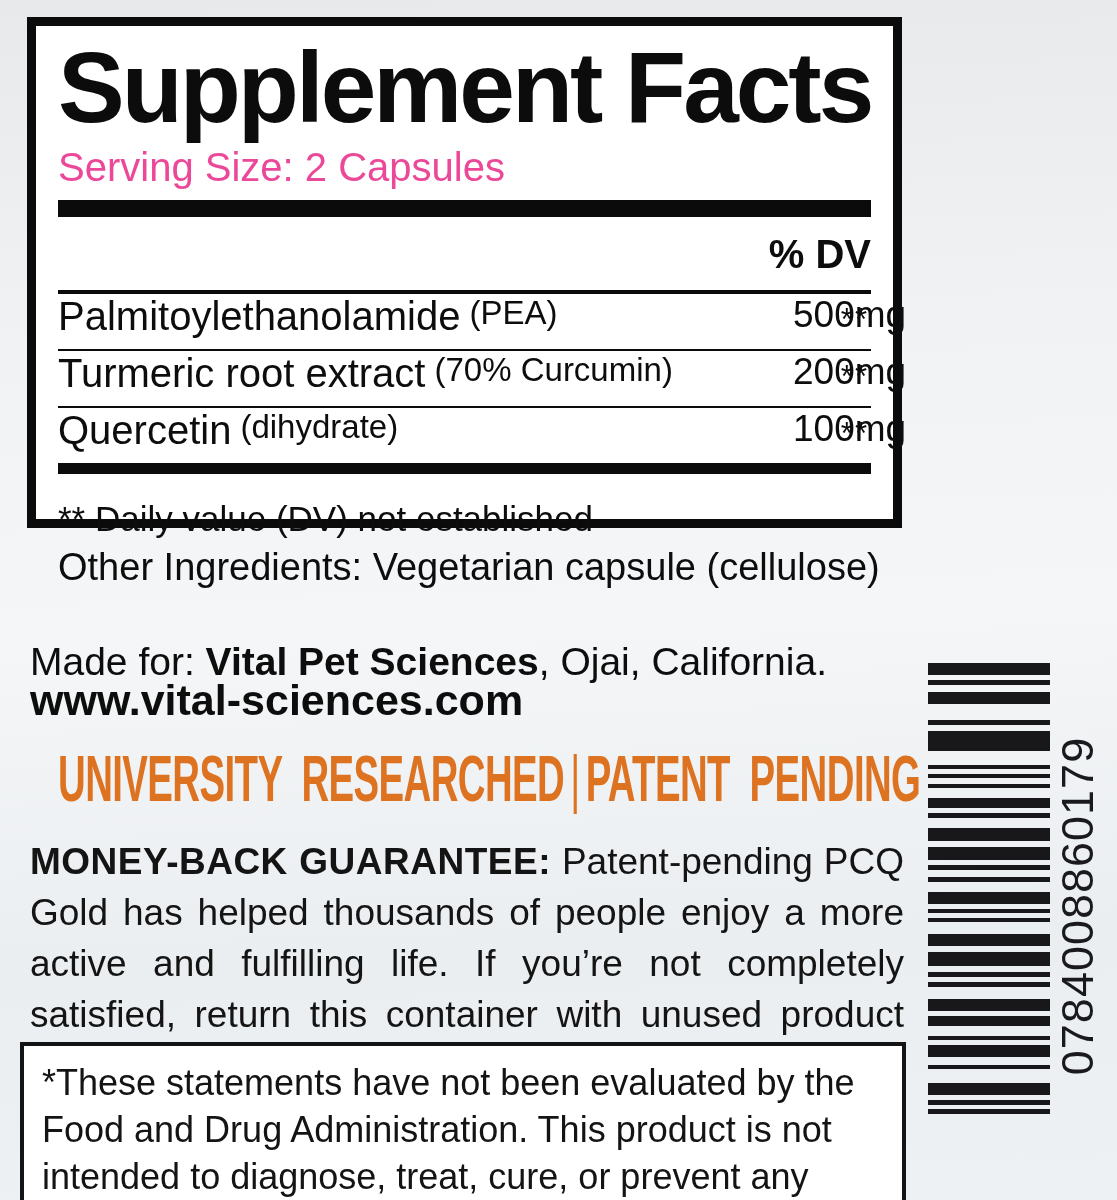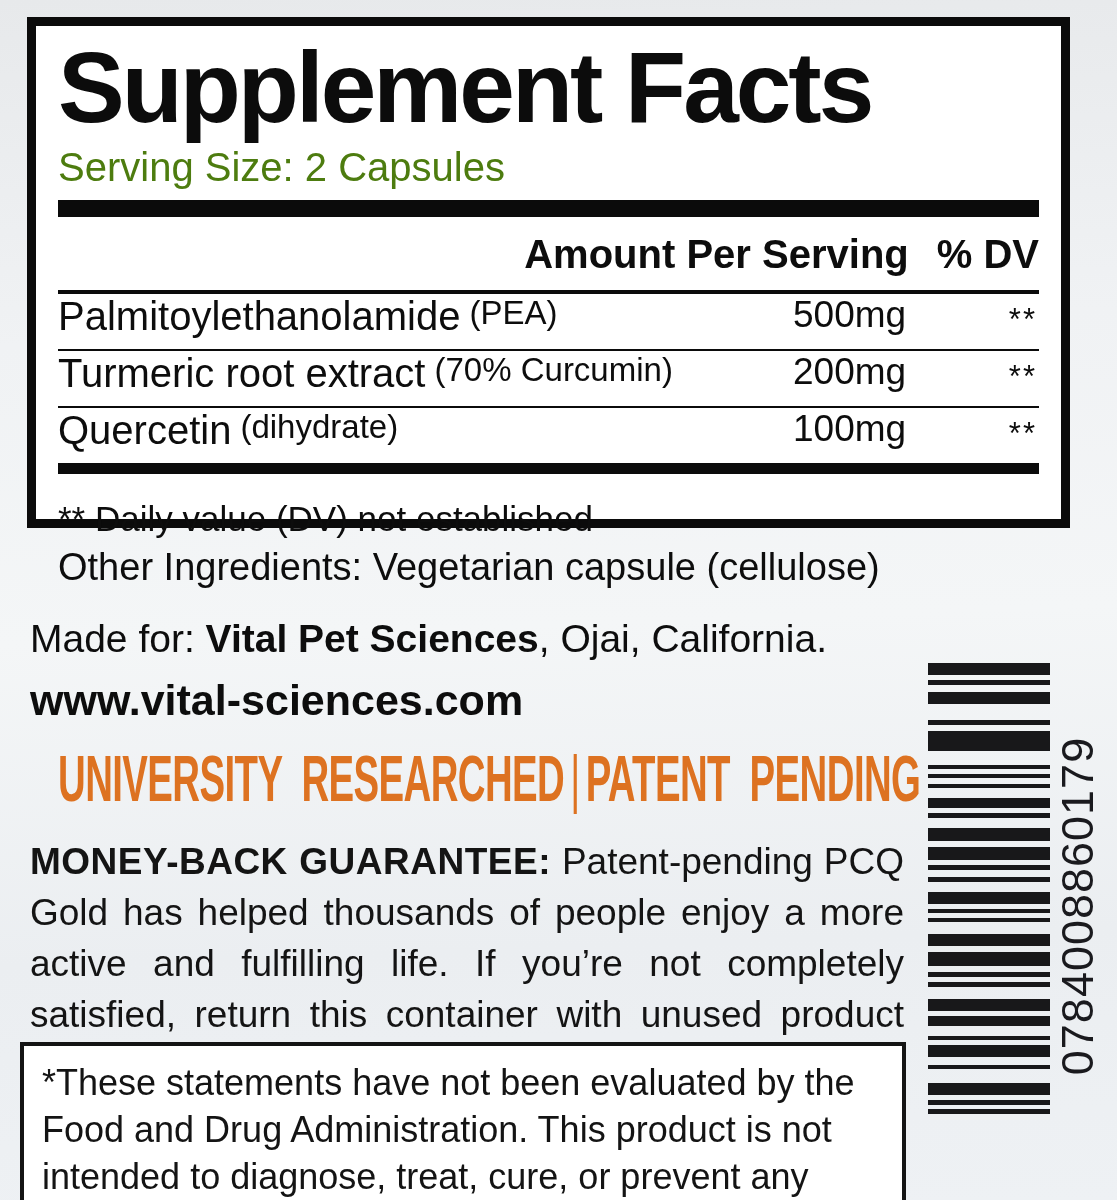--- a/index.html
+++ b/index.html
@@ -10,28 +10,28 @@
     background:#eef1f4;
     overflow:hidden;
   }
   .page {
     position:relative; width:1117px; height:1200px;
     background: linear-gradient(178deg, #e7e9eb 0%, #f0f2f4 28%, #f4f6f7 52%, #ebeef1 78%, #eef1f4 100%);
   }
 
   
   .facts-box {
-    position:absolute; left:27px; top:17px; width:1043px; height:511px;
+    position:absolute; left:27px; top:17px; width:875px; height:511px;
     background:#ffffff; border:9px solid #0b0b0b; padding:0 22px;
   }
   .facts-title {
     margin-top:14px; font-size:100px; line-height:0.95; font-weight:bold;
     letter-spacing:-3px; white-space:nowrap; color:#0c0c0c;
   }
-  .serving { margin-top:10px; font-size:40px; line-height:1.1; color:#4d7c0f; }
+  .serving { margin-top:10px; font-size:40px; line-height:1.1; color:#ec4899; }
   .bar-thick { height:17px; background:#0b0b0b; margin-top:11px; }
   .col-header {
     display:flex; justify-content:flex-end; align-items:baseline;
     padding:15px 0 13px 0; font-size:40px; font-weight:bold;
   }
   .col-header .dv-h { margin-left:28px; }
   .rule-heavy { border-top:4px solid #0b0b0b; }
   .row {
     position:relative; height:57px; display:flex; align-items:flex-start;
     border-bottom:2px solid #0b0b0b;
@@ -39,21 +39,21 @@
   .row:last-of-type { border-bottom:none; }
   .row .name { font-size:40px; white-space:nowrap; }
   .row .detail { font-size:33px; margin-left:9px; white-space:nowrap; }
   .row .amt { position:absolute; left:718px; font-size:37px;margin-left:17px; }
   .row .dv { position:absolute; right:2px; top:8px; font-size:31px; letter-spacing:2px; }
   .bar-mid { height:9px; background:#0b0b0b; }
   .footnote { font-size:35px; padding-top:25px; }
 
   
   .other-ing { position:absolute; left:58px; top:546px; font-size:38px; white-space:nowrap; }
-  .made-for  { position:absolute; left:30px; top:617px; font-size:39px; white-space:nowrap; }
+  .made-for  { position:absolute; left:30px; top:640px; font-size:39px; white-space:nowrap; }
   .made-for b { font-weight:bold; }
   .website   { position:absolute; left:30px; top:676px; font-size:43px; font-weight:bold; white-space:nowrap; }
 
   .claims {
     position:absolute; left:58px; top:747px; font-size:64px; font-weight:bold;
     color:#dd7221; white-space:nowrap; letter-spacing:-1px; word-spacing:16px;
     transform:scaleX(0.60); transform-origin:left top; line-height:1;
   }
   .claims .sep { margin:0 10px; font-weight:normal; }
 
@@ -85,21 +85,20 @@
 <body>
 
 <div class="page">
 
   <section class="facts-box">
     <h1 class="facts-title">Supplement Facts</h1>
     <div class="serving">Serving Size: 2 Capsules</div>
     <div class="bar-thick"></div>
 
     <div class="col-header">
-      <span>Amount Per Serving</span>
       <span class="dv-h">% DV</span>
     </div>
     <div class="rule-heavy"></div>
 
     <div class="row">
       <span class="name">Palmitoylethanolamide</span>
       <span class="detail">(PEA)</span>
       <span class="amt">500mg</span>
       <span class="dv">**</span>
     </div>

